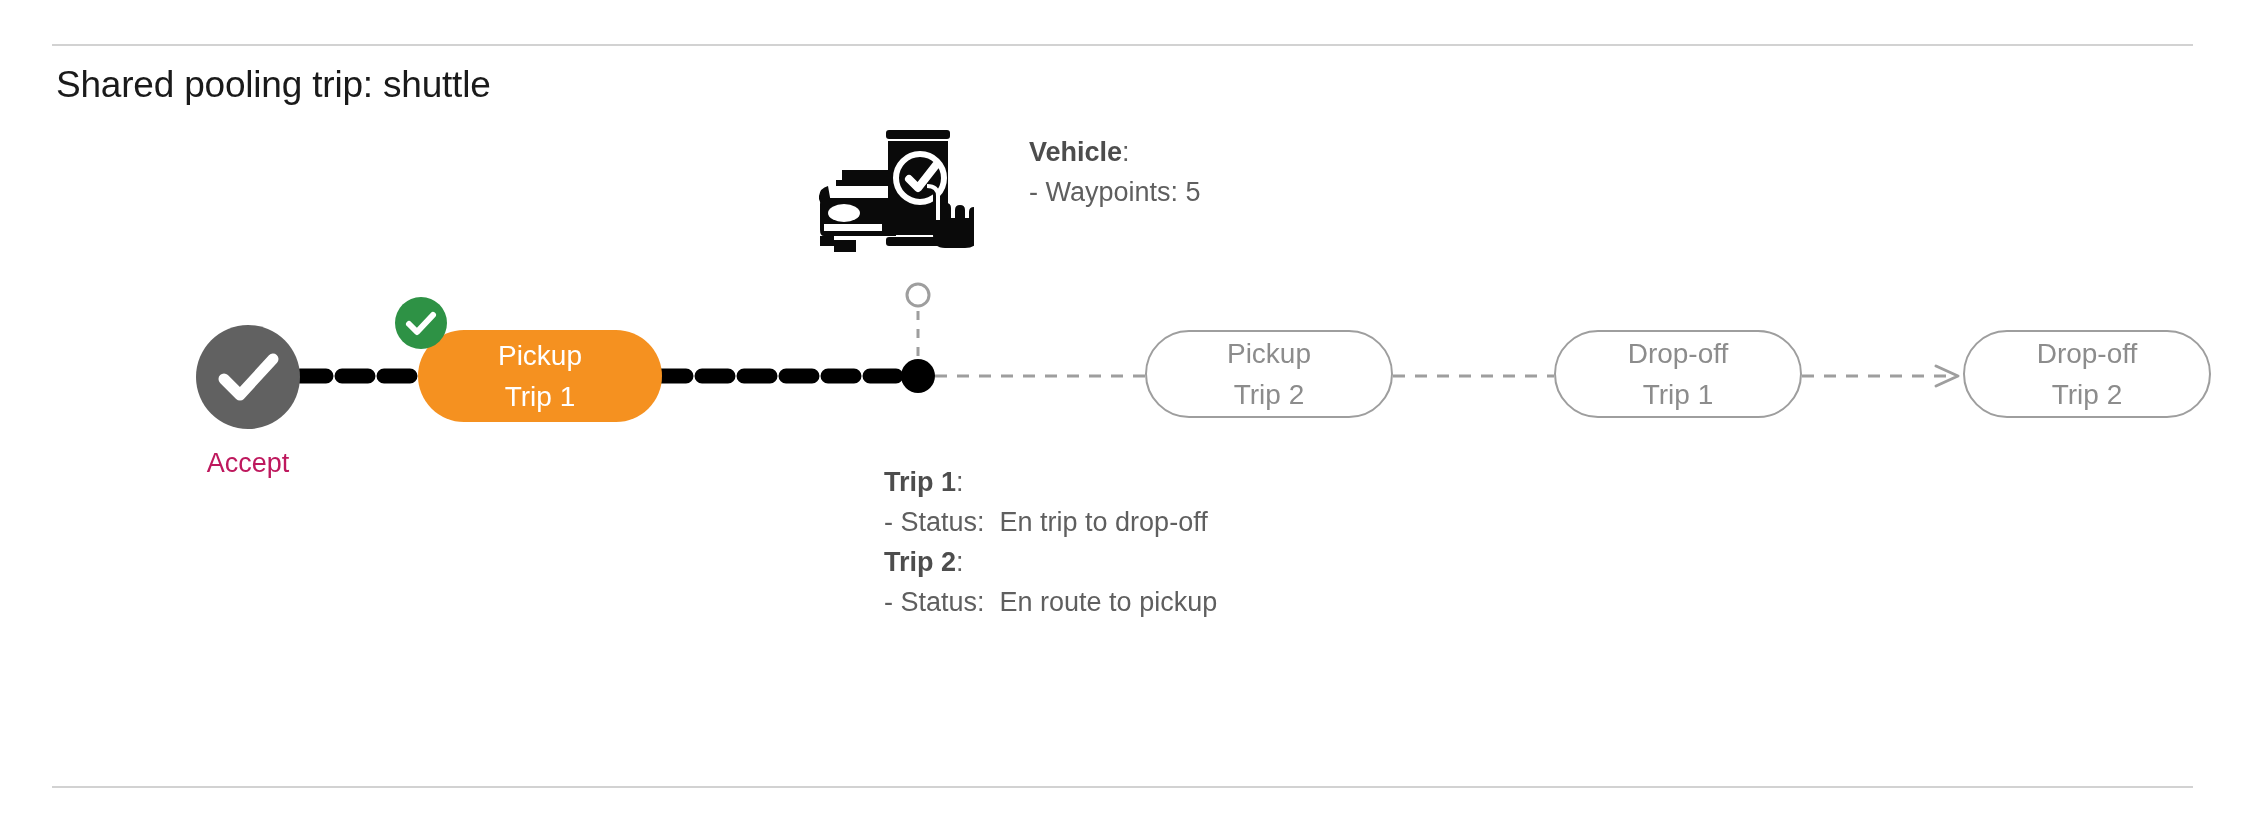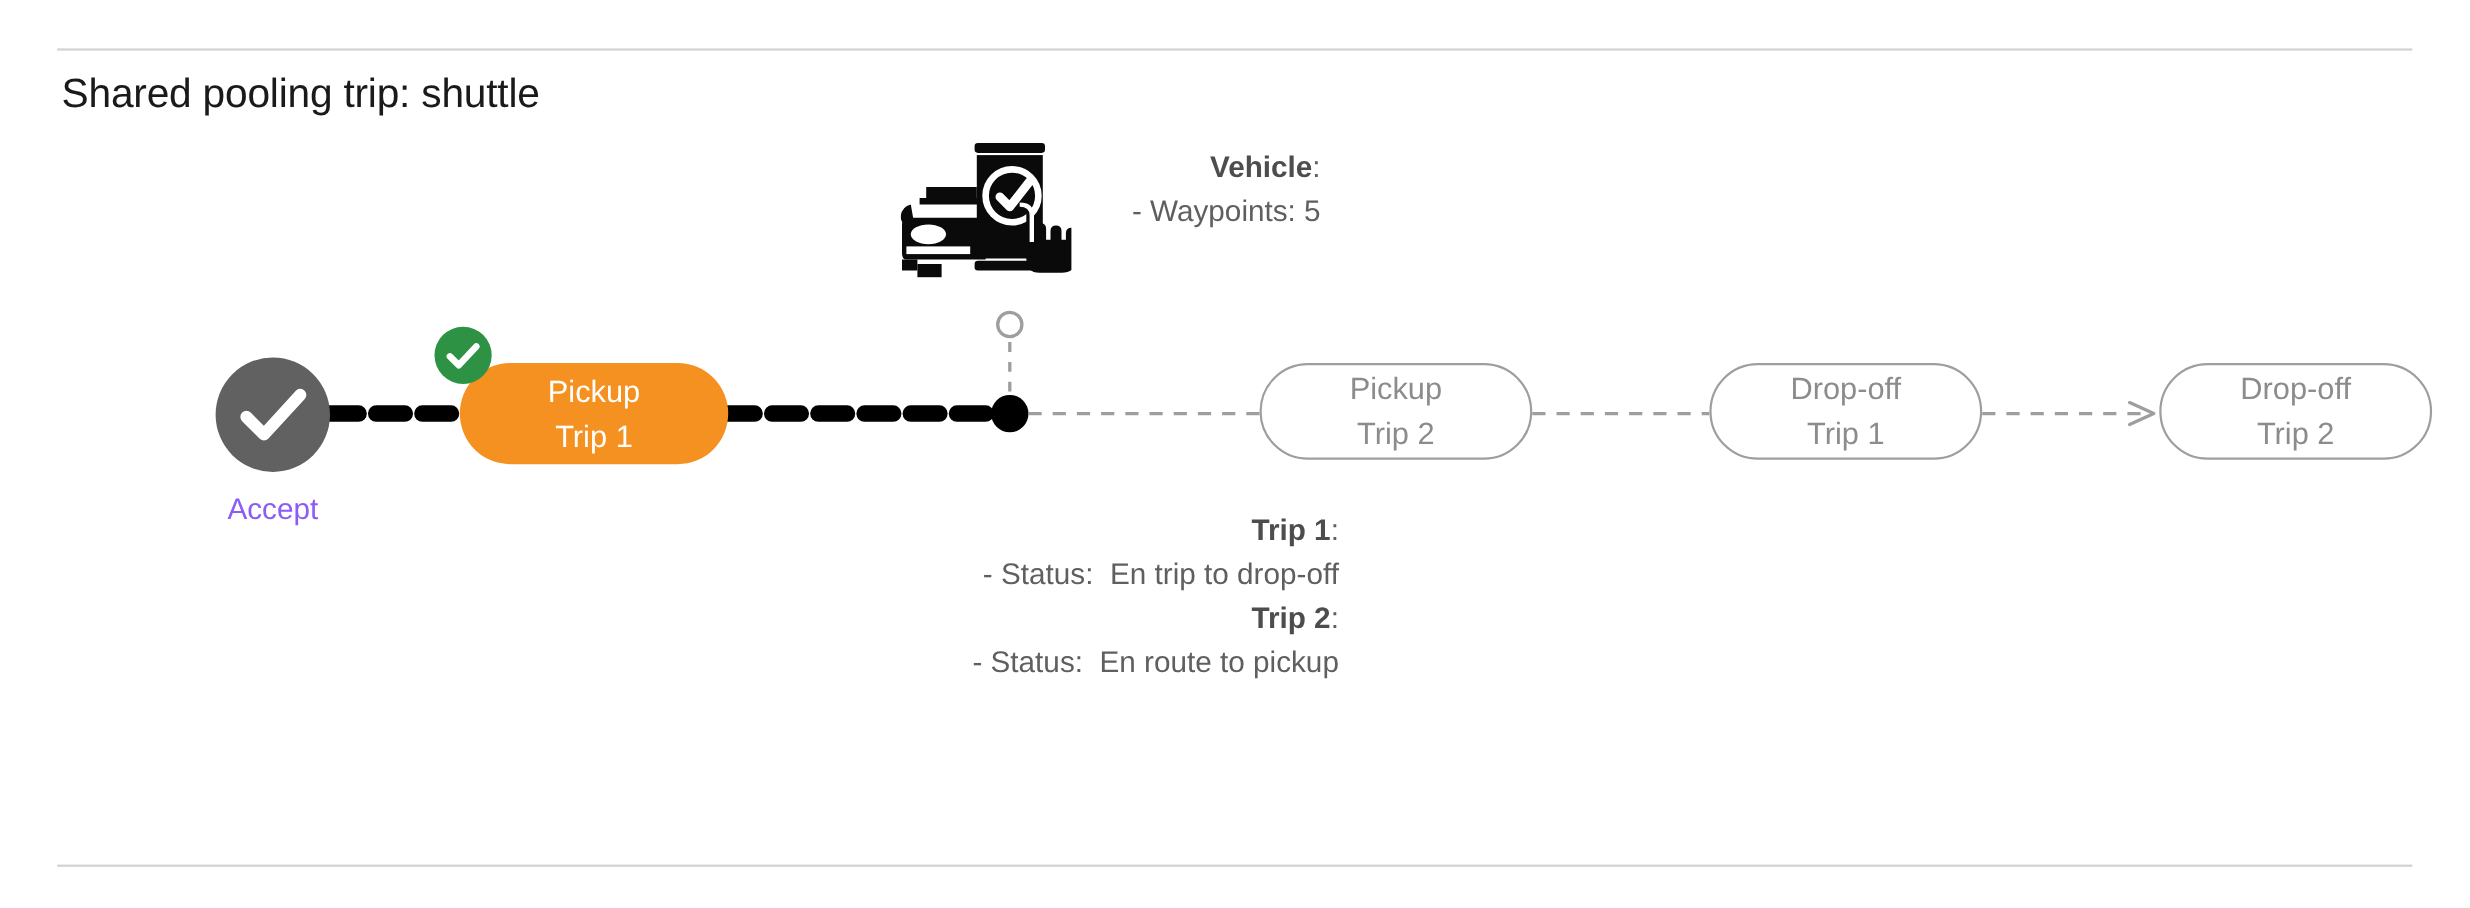--- a/index.html
+++ b/index.html
@@ -62,21 +62,21 @@
     position: relative;
   }
   #accept-label {
     position: absolute;
     left: -90px;
     top: 118px;
     width: 284px;
     text-align: center;
     font-size: 27px;
     line-height: 40px;
-    color: #8b5cf6;
+    color: #be185d;
   }
 
   
   #node-pickup-trip-1 {
     position: absolute;
     left: 418px;
     top: 330px;
     width: 244px;
     height: 92px;
     border-radius: 46px;
@@ -131,21 +131,20 @@
     top: 118px;
     width: 160px;
     height: 140px;
   }
   #vehicle-icon svg { display: block; }
 
   
   .annotation {
     position: absolute;
     color: #5f5f5f;
-    text-align: right;
   }
   #vehicle-annotation {
     left: 1029px;
     top: 132px;
     font-size: 27px;
     line-height: 40px;
   }
   #trips-annotation {
     left: 884px;
     top: 462px;

